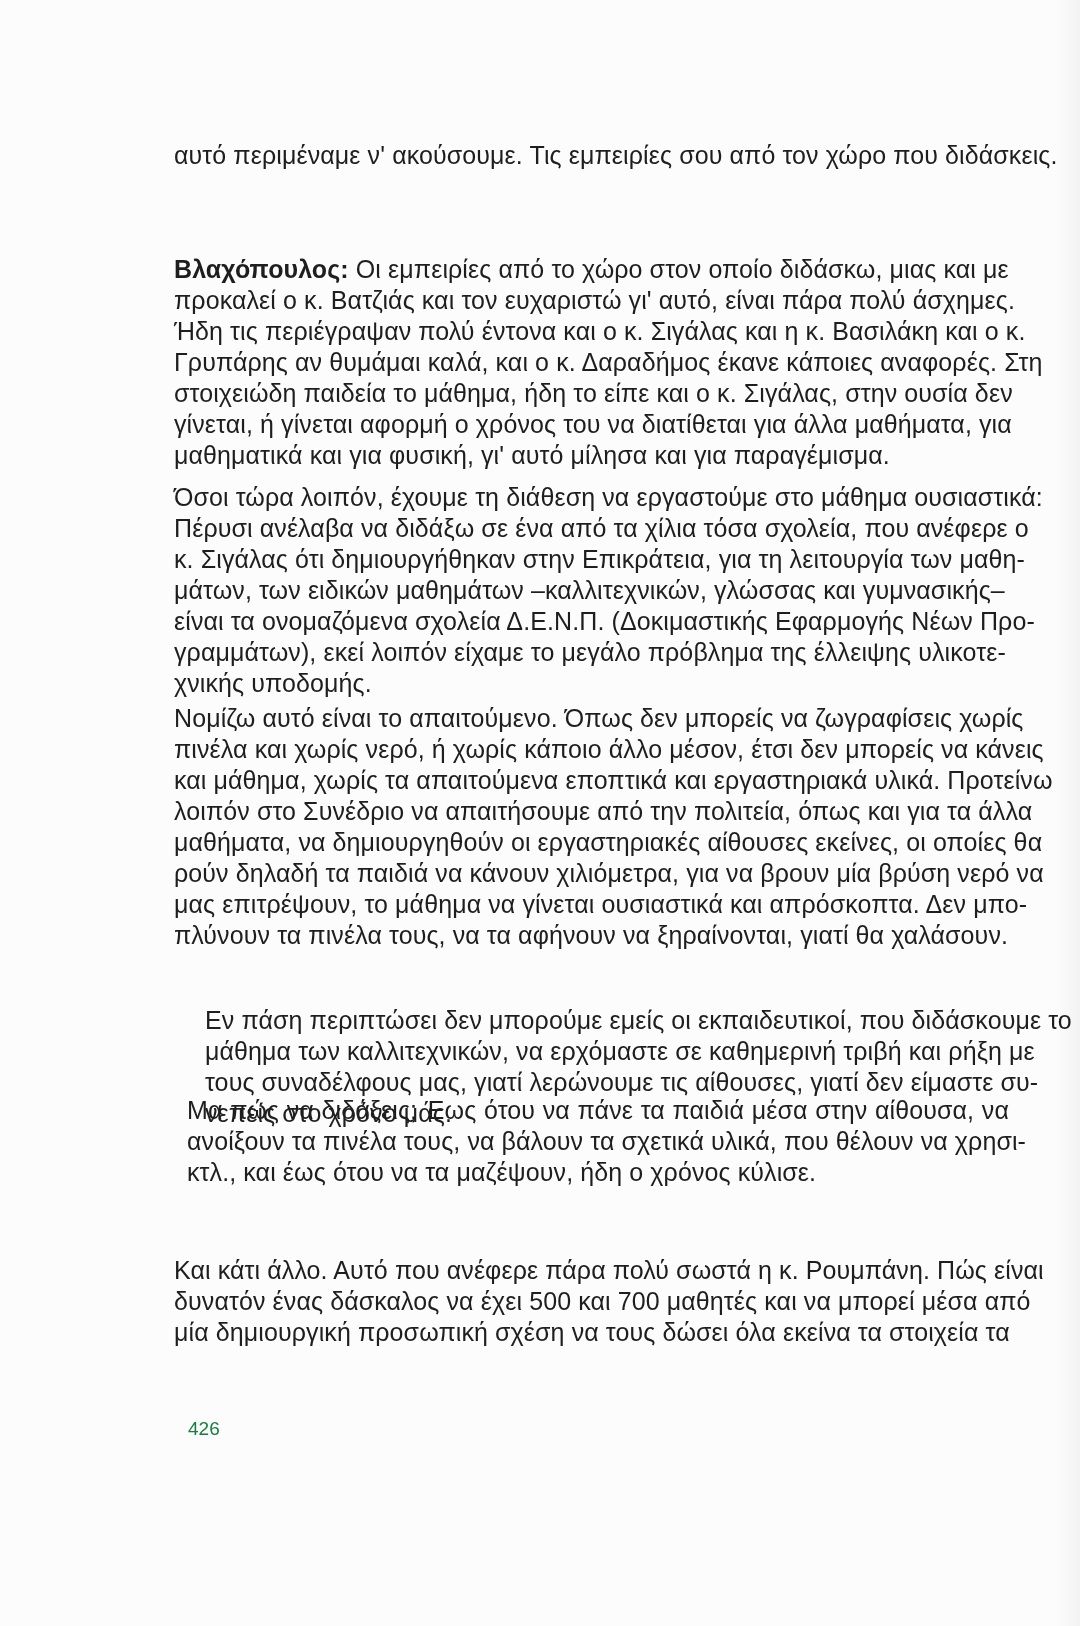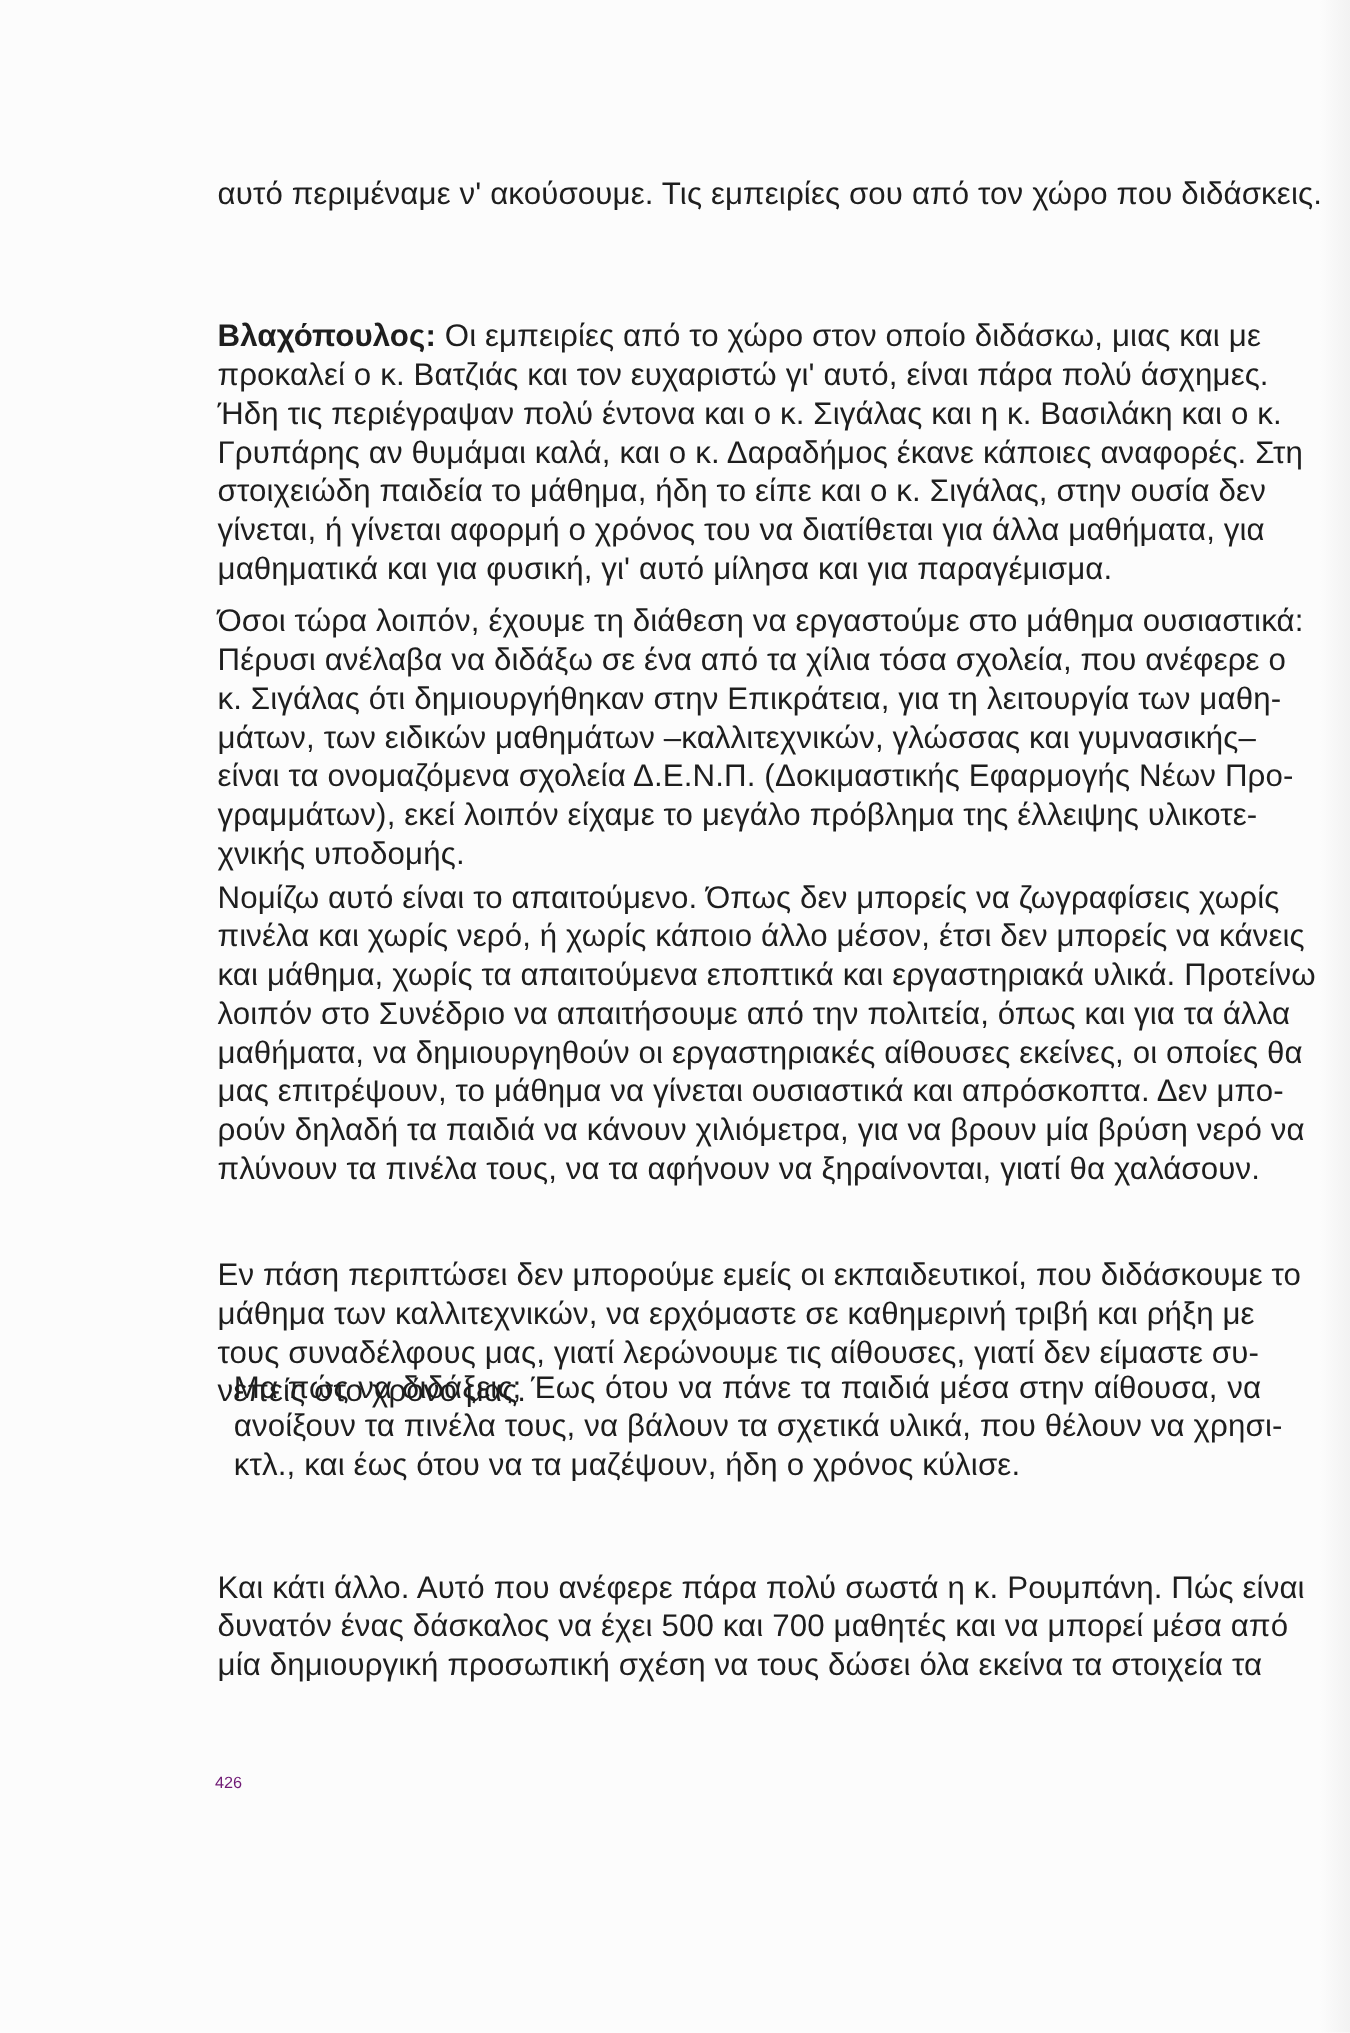--- a/index.html
+++ b/index.html
@@ -37,24 +37,24 @@
     }
     .line.j {
       text-align: justify;
       text-align-last: justify;
     }
     .speaker {
       font-weight: bold;
     }
     .page-number {
       position: absolute;
-      left: 172px;
+      left: 188px;
       top: 1418px;
-      font-size: 13px;
-      color: #701a75;
+      font-size: 19px;
+      color: #15803d;
     }
   </style>
 </head>
 <body>
 
 <div class="page-edge"></div>
 
 <div class="text-block" style="top:140px;">
   <div class="line">αυτό περιμέναμε ν' ακούσουμε. Τις εμπειρίες σου από τον χώρο που διδάσκεις.</div>
 </div>
@@ -78,26 +78,26 @@
   <div class="line j">γραμμάτων), εκεί λοιπόν είχαμε το μεγάλο πρόβλημα της έλλειψης υλικοτε-</div>
   <div class="line">χνικής υποδομής.</div>
 </div>
 
 <div class="text-block" style="top:703px;">
   <div class="line j">Νομίζω αυτό είναι το απαιτούμενο. Όπως δεν μπορείς να ζωγραφίσεις χωρίς</div>
   <div class="line j">πινέλα και χωρίς νερό, ή χωρίς κάποιο άλλο μέσον, έτσι δεν μπορείς να κάνεις</div>
   <div class="line j">και μάθημα, χωρίς τα απαιτούμενα εποπτικά και εργαστηριακά υλικά. Προτείνω</div>
   <div class="line j">λοιπόν στο Συνέδριο να απαιτήσουμε από την πολιτεία, όπως και για τα άλλα</div>
   <div class="line j">μαθήματα, να δημιουργηθούν οι εργαστηριακές αίθουσες εκείνες, οι οποίες θα</div>
+  <div class="line j">ρούν δηλαδή τα παιδιά να κάνουν χιλιόμετρα, για να βρουν μία βρύση νερό να</div>
   <div class="line j">μας επιτρέψουν, το μάθημα να γίνεται ουσιαστικά και απρόσκοπτα. Δεν μπο-</div>
-  <div class="line j">ρούν δηλαδή τα παιδιά να κάνουν χιλιόμετρα, για να βρουν μία βρύση νερό να</div>
   <div class="line">πλύνουν τα πινέλα τους, να τα αφήνουν να ξηραίνονται, γιατί θα χαλάσουν.</div>
 </div>
 
-<div class="text-block" style="top:1005px;">
+<div class="text-block" style="top:1005px;margin-left:31px;">
   <div class="line j">Εν πάση περιπτώσει δεν μπορούμε εμείς οι εκπαιδευτικοί, που διδάσκουμε το</div>
   <div class="line j">μάθημα των καλλιτεχνικών, να ερχόμαστε σε καθημερινή τριβή και ρήξη με</div>
   <div class="line j">τους συναδέλφους μας, γιατί λερώνουμε τις αίθουσες, γιατί δεν είμαστε συ-</div>
   <div class="line">νεπείς στο χρόνο μας.</div>
 </div>
 
 <div class="text-block" style="top:1095px;margin-left:13px;">
   <div class="line j">Μα πώς να διδάξεις; Έως ότου να πάνε τα παιδιά μέσα στην αίθουσα, να</div>
   <div class="line j">ανοίξουν τα πινέλα τους, να βάλουν τα σχετικά υλικά, που θέλουν να χρησι-</div>
   <div class="line">κτλ., και έως ότου να τα μαζέψουν, ήδη ο χρόνος κύλισε.</div>

